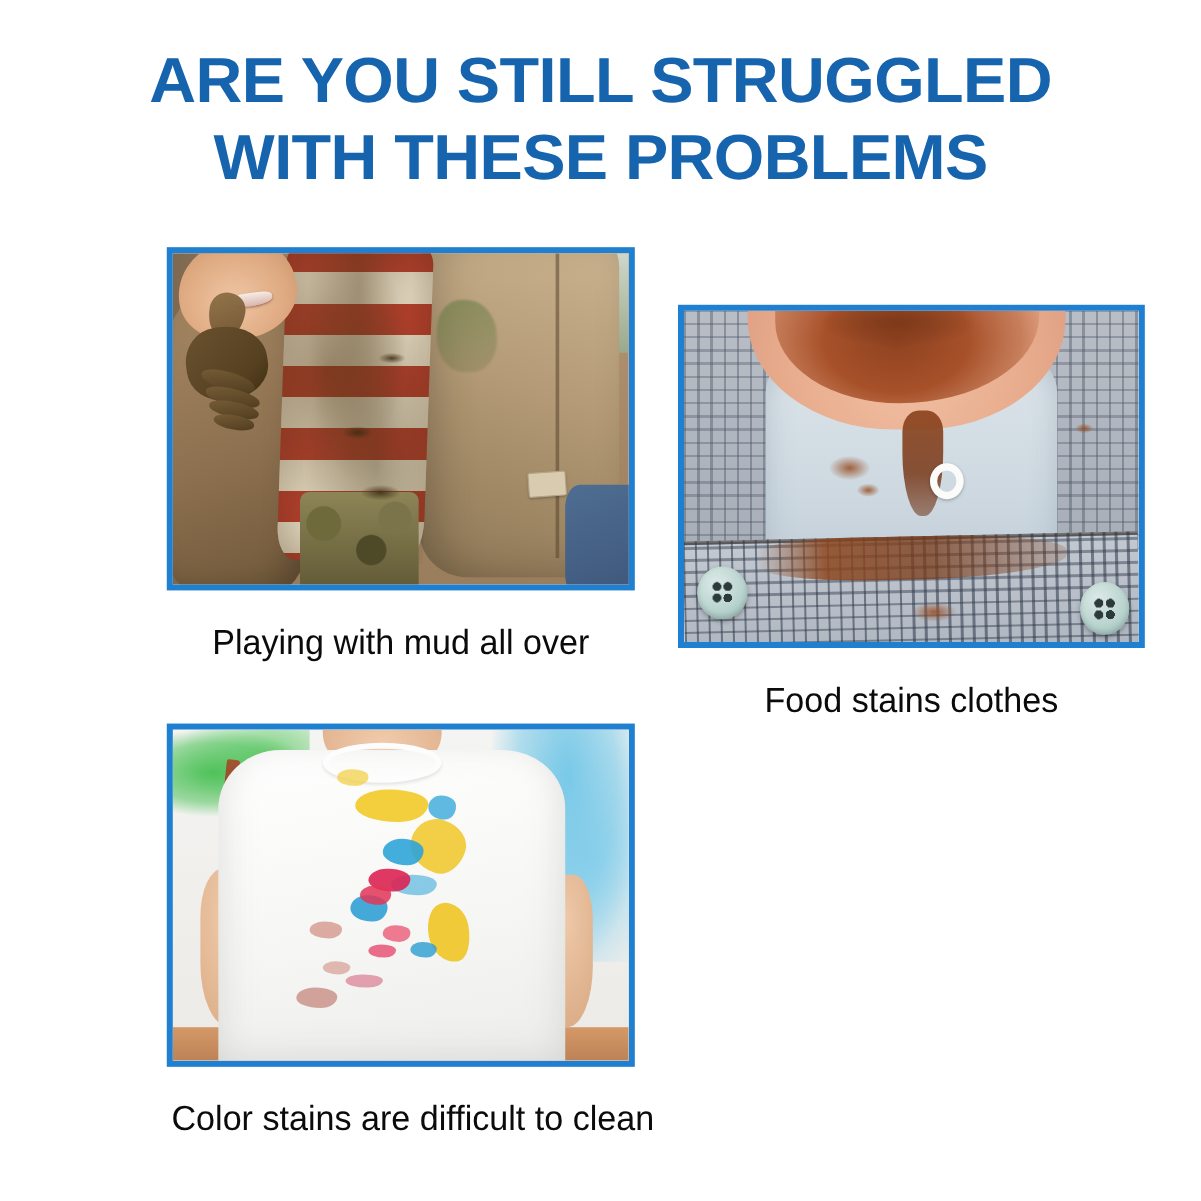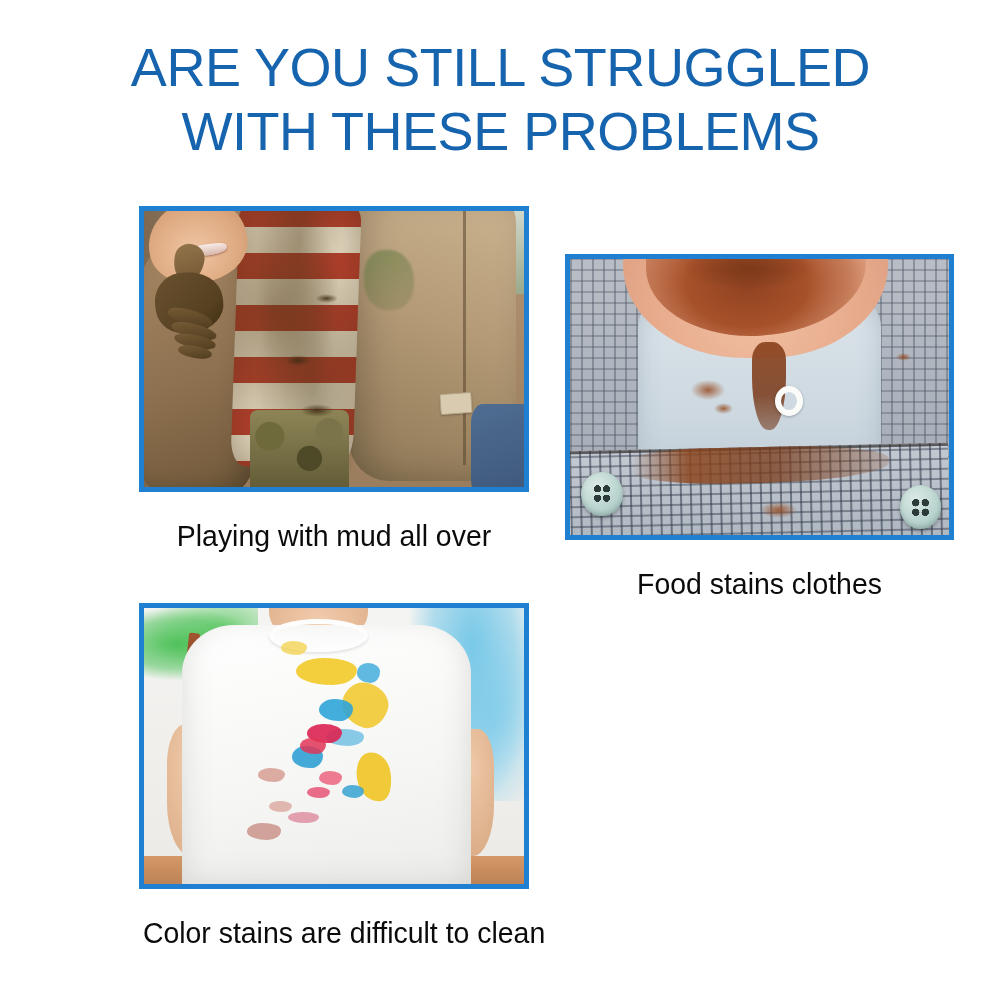--- a/index.html
+++ b/index.html
@@ -20,21 +20,21 @@
   }
 
   
   .headline {
     position: absolute;
     left: 0;
     top: 36px;
     width: 1001px;
     text-align: center;
     color: #1664ae;
-    font-weight: normal;
+    font-weight: bold;
     font-size: 53px;
     line-height: 64px;
     letter-spacing: -0.5px;
     -webkit-font-smoothing: none;
   }
   .headline .hl-line {
     display: block;
     white-space: nowrap;
     transform: scaleX(1.02);
   }

